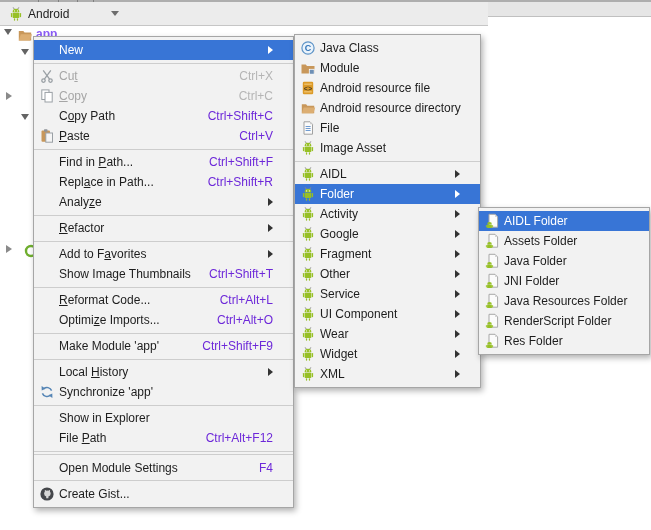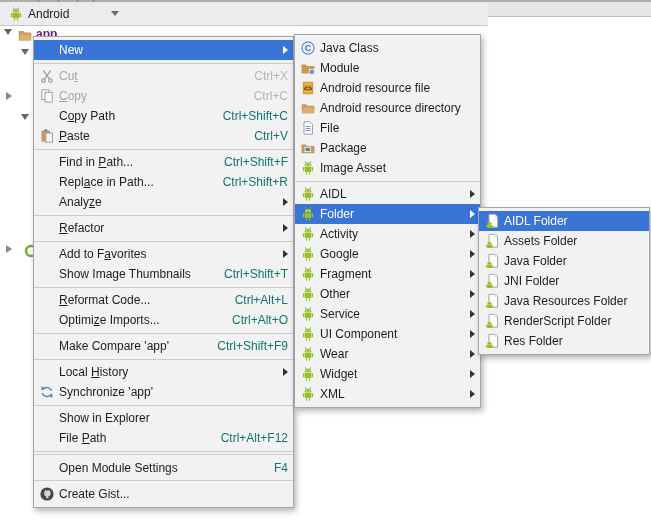--- a/index.html
+++ b/index.html
@@ -16,35 +16,35 @@
   .dd-arrow{margin-left:42px;width:0;height:0;border-left:4px solid transparent;
             border-right:4px solid transparent;border-top:5px solid #6d6d6d;}
   
   .editor-strip{position:absolute;left:488px;top:2px;width:163px;height:14px;background:#e6e6e6;
                 border-bottom:1px solid #c0c0c0;}
   
   .tree-arrow{position:absolute;width:0;height:0;cursor:default;}
   .tri-down{border-left:4.5px solid transparent;border-right:4.5px solid transparent;border-top:6px solid #646464;}
   .tri-right{border-top:4.5px solid transparent;border-bottom:4.5px solid transparent;border-left:6px solid #8a8a8a;}
   .tree-icon{position:absolute;width:16px;height:16px;}
-  .tree-label{position:absolute;font-weight:bold;color:#701a75;}
+  .tree-label{position:absolute;font-weight:bold;color:#8b5cf6;}
   
   .menu{position:absolute;background:#f2f2f2;border:1px solid #a6a6a6;padding:3px 0;
         box-shadow:2px 3px 6px rgba(0,0,0,.3);}
   #menu-context{left:33px;top:36px;width:259px;z-index:10;}
   #menu-new{left:294px;top:34px;width:185px;z-index:20;}
   #menu-folder{left:478px;top:207px;width:170px;z-index:30;}
-  .menu-item{display:flex;align-items:center;height:20px;padding:0 5px 0 4px;white-space:nowrap;}
+  .menu-item{display:flex;align-items:center;height:20px;padding:0 20px 0 4px;white-space:nowrap;}
   .menu-item.selected{background:#3875d6;color:#fff;}
   .menu-item.disabled{color:#a6a6a6;}
   .mi-icon{width:17px;height:16px;flex:0 0 17px;margin-right:4px;display:flex;
            align-items:center;justify-content:center;}
   .mi-icon svg{display:block;}
   .mi-label u{text-decoration:underline;text-underline-offset:1px;}
-  .mi-shortcut{margin-left:auto;color:#0f766e;padding-left:18px;}
+  .mi-shortcut{margin-left:auto;color:#6d28d9;padding-left:18px;}
   .menu-item.disabled .mi-shortcut{color:#b5b5b5;}
   .mi-arrow{margin-left:auto;width:0;height:0;border-top:4px solid transparent;
             border-bottom:4px solid transparent;border-left:5px solid #333;}
   .menu-item.selected .mi-arrow{border-left-color:#fff;}
   .menu-sep{height:1px;background:#cdcdcd;margin:2.5px 0;}
 </style>
 </head>
 <body>
 
 <div class="screen">
@@ -182,21 +182,21 @@
         <span class="mi-shortcut">Ctrl+Alt+L</span>
       </div>
       <div class="menu-item">
         <span class="mi-icon"></span>
         <span class="mi-label">Optimi<u>z</u>e Imports...</span>
         <span class="mi-shortcut">Ctrl+Alt+O</span>
       </div>
       <div class="menu-sep"></div>
       <div class="menu-item">
         <span class="mi-icon"></span>
-        <span class="mi-label">Make Compare 'app'</span>
+        <span class="mi-label">Make Module 'app'</span>
         <span class="mi-shortcut">Ctrl+Shift+F9</span>
       </div>
       <div class="menu-sep"></div>
       <div class="menu-item">
         <span class="mi-icon"></span>
         <span class="mi-label">Local <u>H</u>istory</span>
         <span class="mi-arrow"></span>
       </div>
       <div class="menu-item">
         <span class="mi-icon">
@@ -284,29 +284,20 @@
     <path d="M4 1.8 h6 l2.5 2.5 v9.9 h-8.5z" fill="#fafafa" stroke="#a0a0a0"></path>
     <path d="M10 1.8 l2.5 2.5 h-2.5z" fill="#d0d0d0"></path>
     <g stroke="#6f9bd1" stroke-width="1">
               <line x1="5.6" y1="6.5" x2="10.6" y2="6.5"></line>
     <line x1="5.6" y1="8.5" x2="10.6" y2="8.5"></line>
               <line x1="5.6" y1="10.5" x2="10.6" y2="10.5"></line>
             </g>
           </svg>
         </span>
         <span class="mi-label">File</span>
-      </div>
-      <div class="menu-item">
-        <span class="mi-icon">
-          <svg width="16" height="16" viewBox="0 0 16 16">
-    <path d="M1.5 13.2 V4.5 h4.2 l1.3 1.6 h7.5 v7.1z" fill="#c8975a"></path>
-    <rect x="5" y="7.3" width="5.6" height="4.3" fill="#4e8ba8" stroke="#fff" stroke-width="0.8"></rect>
-          </svg>
-        </span>
-        <span class="mi-label">Package</span>
       </div>
       <div class="menu-item">
         <span class="mi-icon">
           <svg width="16" height="16" viewBox="0 0 16 16">
     <g stroke="#8a8a8a" stroke-width="1">
               <line x1="5.2" y1="1.4" x2="6.3" y2="3.1"></line>
               <line x1="10.8" y1="1.4" x2="9.7" y2="3.1"></line>
             </g>
     <path fill="#97c026" d="M4.6 6.2 A3.4 3.4 0 0 1 11.4 6.2 Z"></path>
     <circle cx="6.6" cy="4.9" r="0.55" fill="#fff"></circle>

